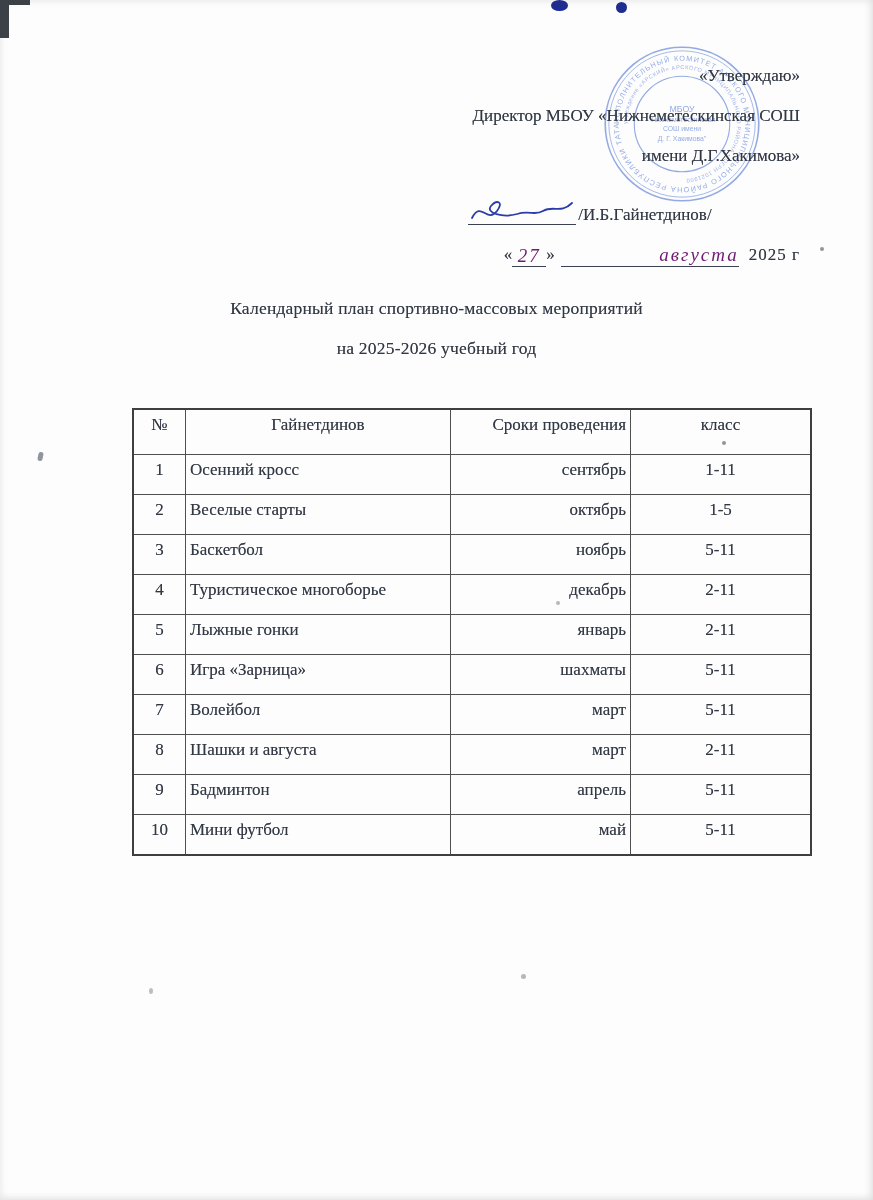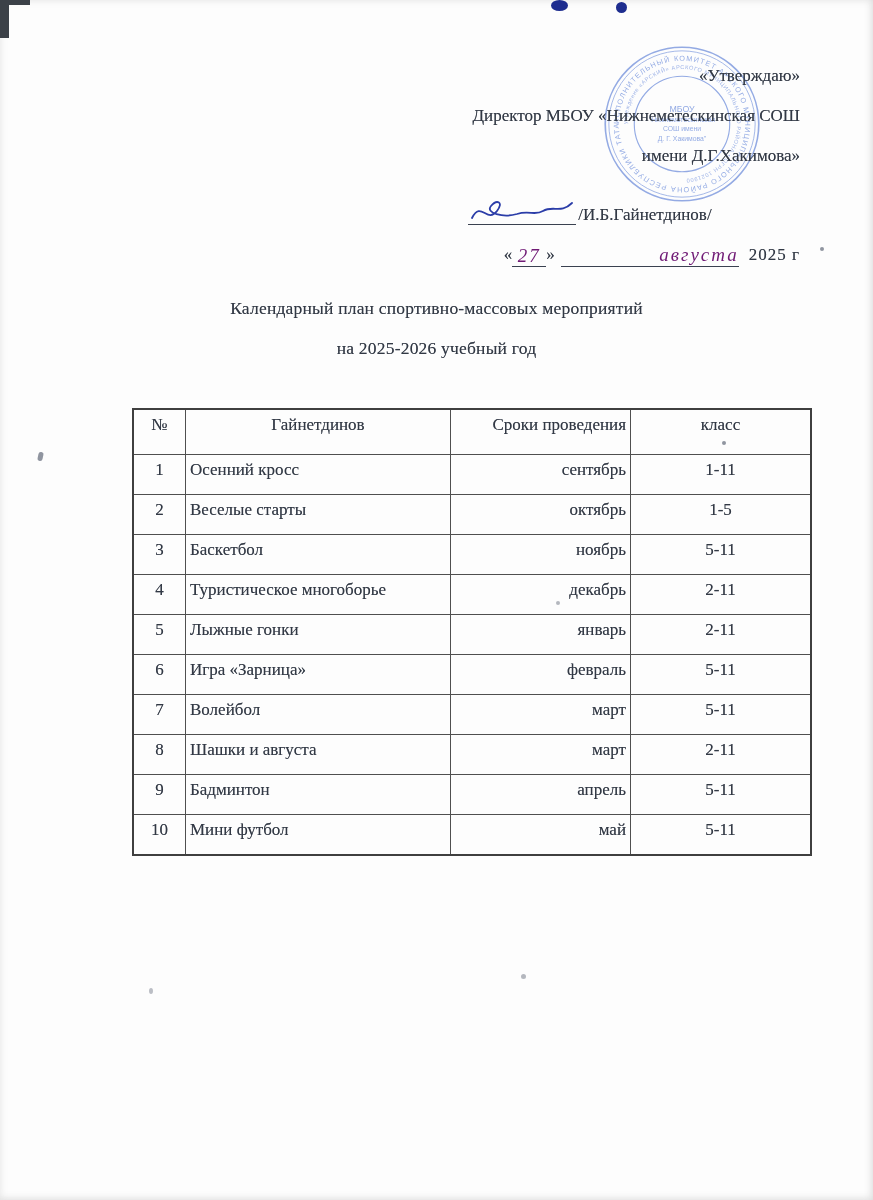--- a/index.html
+++ b/index.html
@@ -158,21 +158,21 @@
       </tr>
       <tr>
         <td class="c-num soft">5</td>
         <td class="c-event soft">Лыжные гонки</td>
         <td class="c-term soft">январь</td>
         <td class="c-class soft">2-11</td>
       </tr>
       <tr>
         <td class="c-num soft">6</td>
         <td class="c-event soft">Игра «Зарница»</td>
-        <td class="c-term soft">февраль</td>
+        <td class="c-term soft">шахматы</td>
         <td class="c-class soft">5-11</td>
       </tr>
       <tr>
         <td class="c-num soft">7</td>
         <td class="c-event soft">Волейбол</td>
         <td class="c-term soft">март</td>
         <td class="c-class soft">5-11</td>
       </tr>
       <tr>
         <td class="c-num soft">8</td>

